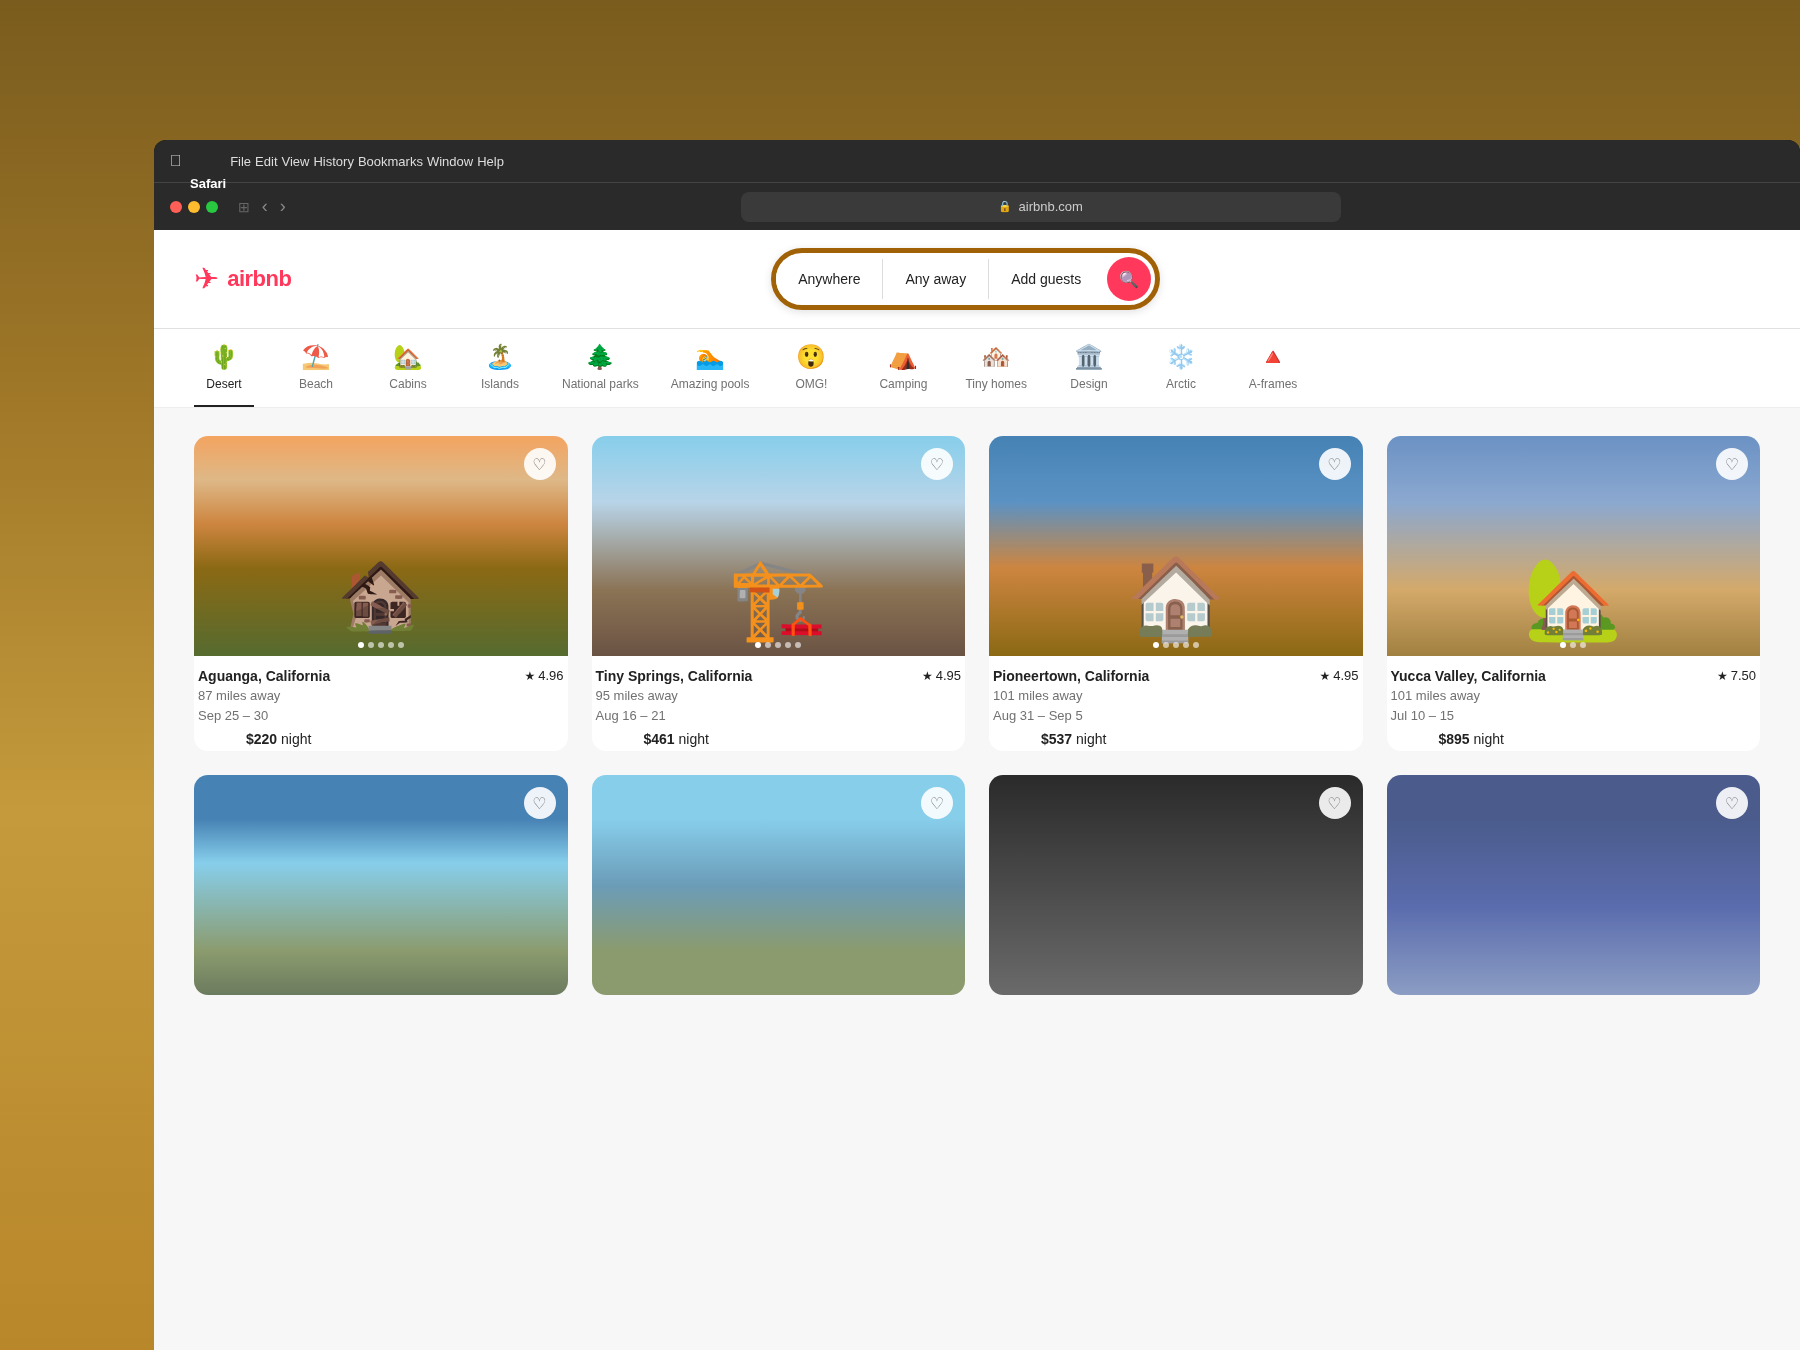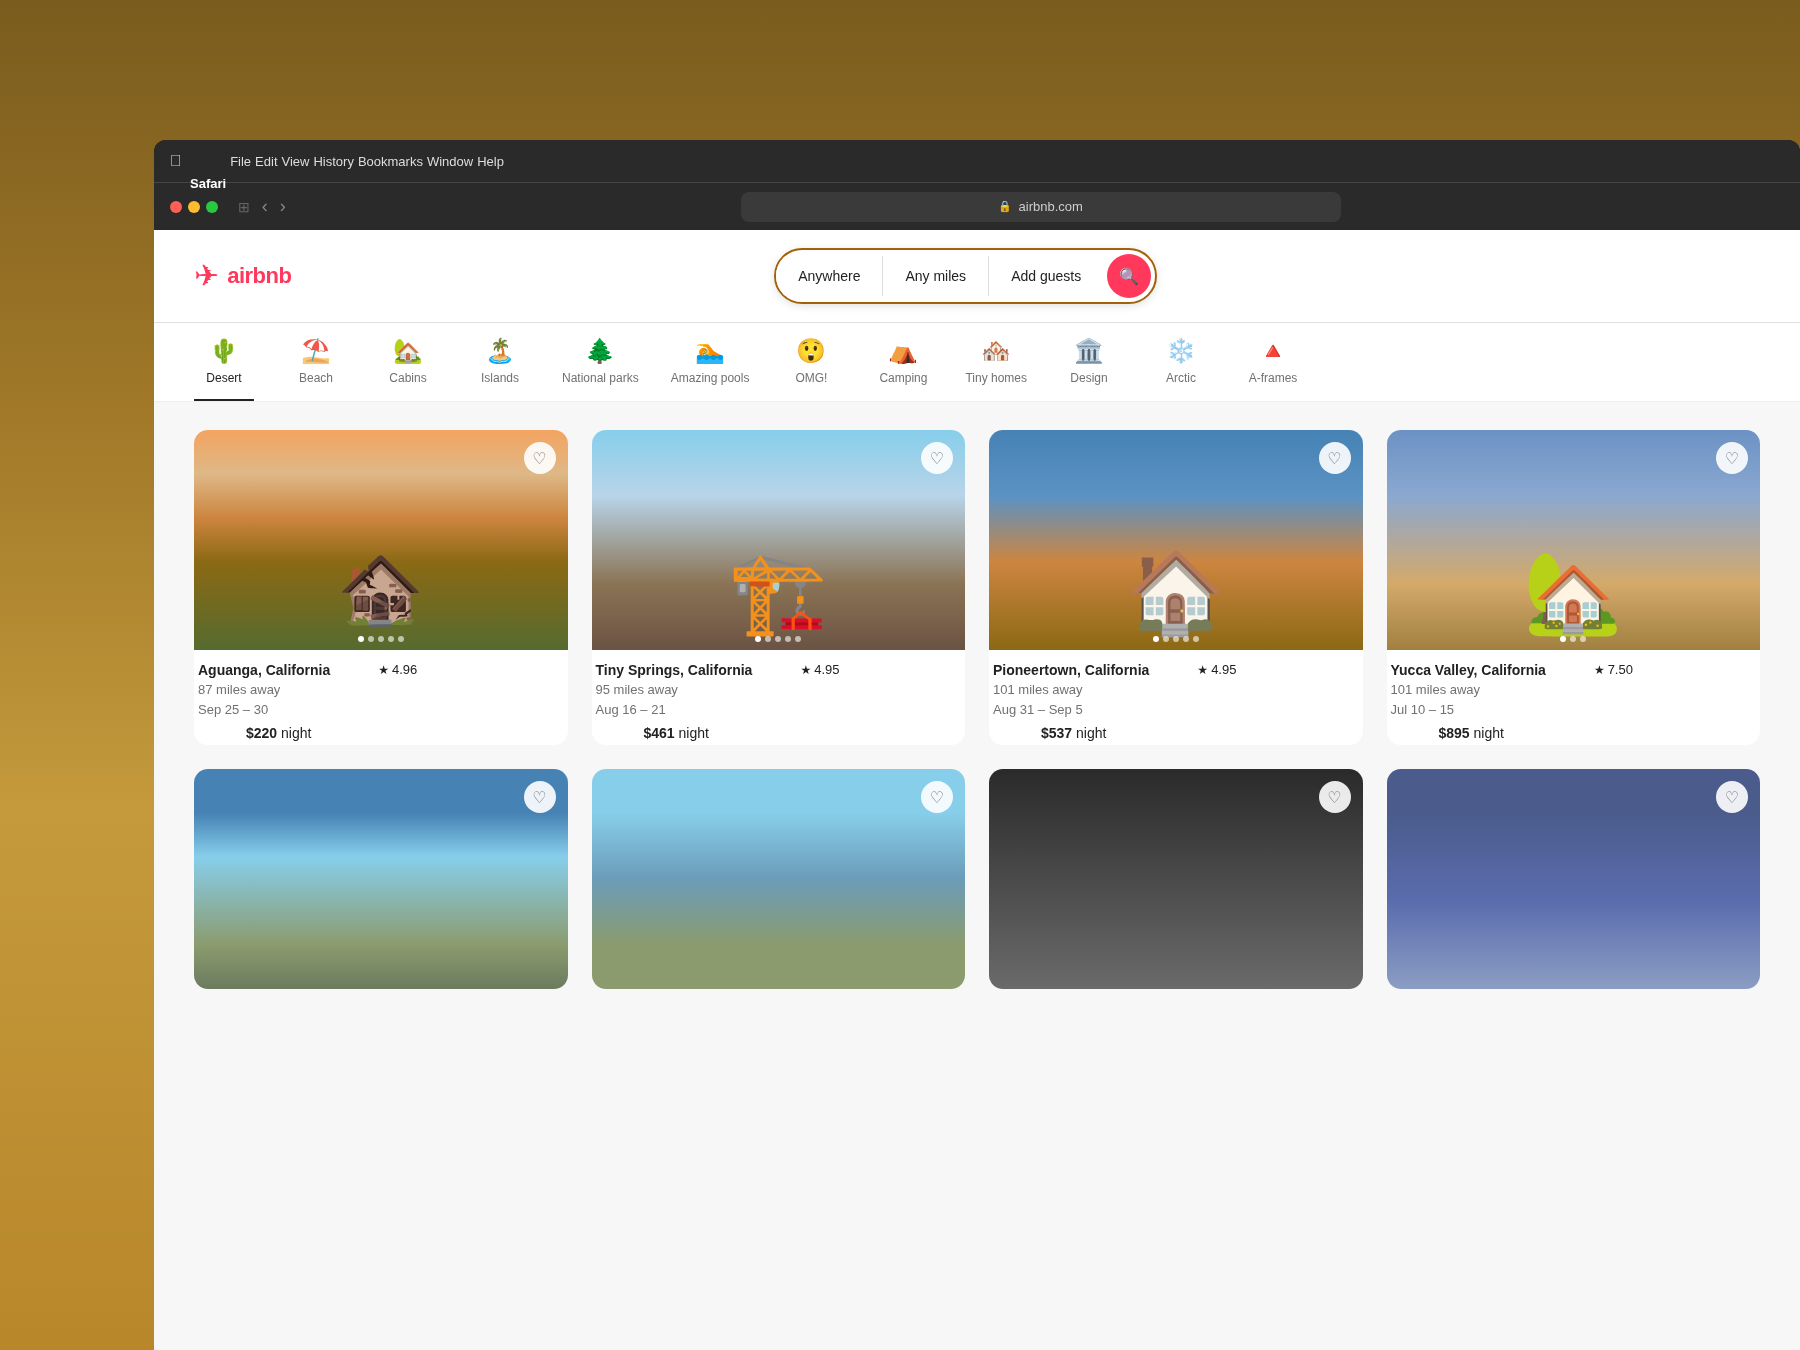--- a/index.html
+++ b/index.html
@@ -134,21 +134,21 @@
     .logo-text {
       color: #FF385C;
       font-size: 22px;
       font-weight: 700;
       letter-spacing: -0.5px;
     }
 
     .search-bar {
       display: flex;
       align-items: center;
-      border: 2px solid #a16207;
+      border: 5px solid #a16207;
       border-radius: 40px;
       overflow: hidden;
       box-shadow: 0 2px 8px rgba(0,0,0,0.12);
     }
 
     .search-segment {
       padding: 12px 22px;
       font-size: 14px;
       cursor: pointer;
       border-right: 1px solid #ddd;
@@ -272,25 +272,24 @@
     }
 
     .dot.active { background: white; }
 
     .listing-info {
       padding: 12px 0 4px;
     }
 
     .listing-header {
       display: flex;
-      justify-content: flex-start;
+      justify-content: space-between;
       align-items: flex-start;
       margin-bottom: 2px;
       padding: 0 4px;
-      gap: 48px;
     }
 
     .listing-location {
       font-size: 14px;
       font-weight: 600;
       color: #222;
     }
 
     .listing-rating {
       display: flex;
@@ -462,21 +461,21 @@
   <div class="browser-content">
 
     <div class="airbnb-header">
       <div class="airbnb-logo">
         <span class="airbnb-logo-svg">✈</span>
         <span class="logo-text">airbnb</span>
       </div>
 
       <div class="search-bar">
         <div class="search-segment">Anywhere</div>
-        <div class="search-segment">Any miles</div>
+        <div class="search-segment">Any away</div>
         <div class="search-segment">Add guests</div>
         <button class="search-btn">🔍</button>
       </div>
 
       <div style="width: 120px;"></div>
     </div>
 
     <div class="category-bar">
       <div class="category-item active">
         <span class="category-icon">🌵</span>

